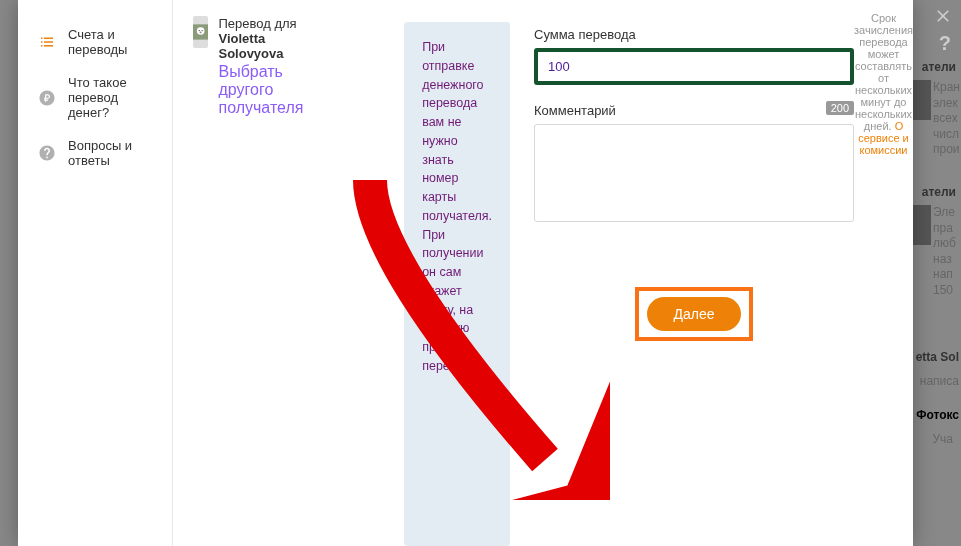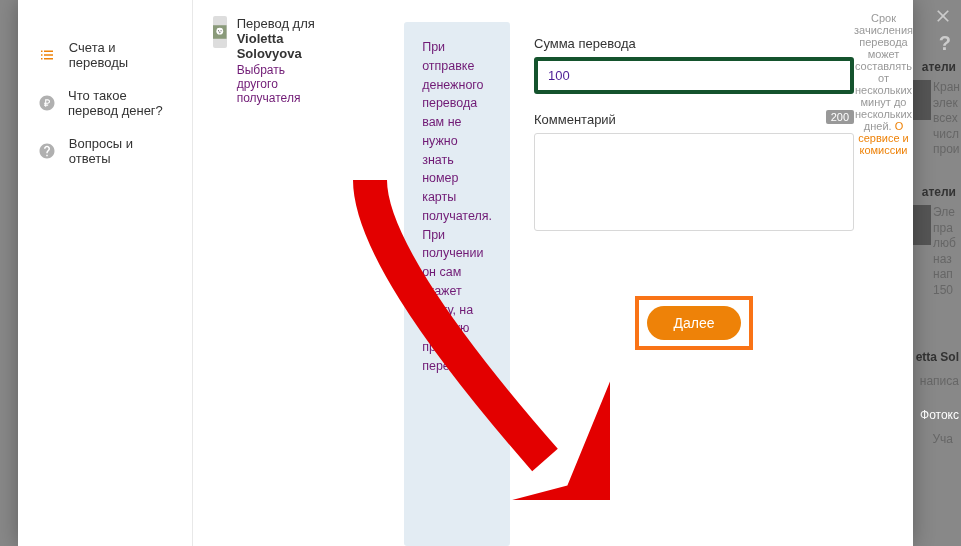--- a/index.html
+++ b/index.html
@@ -1,35 +1,35 @@
 <!DOCTYPE html>
 <html><head>
   <meta charset="utf-8">
   <style>
     * { margin: 0; padding: 0; box-sizing: border-box; }
     body { font-family: Arial, sans-serif; font-size: 13px; background: #f0f0f0; width: 961px; height: 546px; position: relative; overflow: hidden; }
     .overlay-bg { position: absolute; top: 0; right: 0; width: 961px; height: 546px; background: #888; }
     .modal { position: absolute; top: 0; left: 18px; width: 895px; height: 546px; background: #fff; box-shadow: 0 0 20px rgba(0,0,0,0.3); display: flex; }
-    .sidebar { width: 252px; border-right: 1px solid #e8e8e8; padding-top: 31px; }
+    .sidebar { width: 252px; border-right: 1px solid #e8e8e8; padding-top: 18px; }
     .sidebar-item { display: flex; align-items: center; padding: 9px 20px; cursor: pointer; color: #333; font-size: 13px; }
     .sidebar-item .icon { width: 20px; height: 20px; margin-right: 12px; display: flex; align-items: center; justify-content: center; }
     .sidebar-item.active { color: #333; }
     .sidebar-item.active .icon svg { fill: #ee8208; }
     .sidebar-item:not(.active) .icon svg { fill: #b0b0b0; }
     .main { flex: 1; display: flex; flex-direction: row; }
     .header { padding: 16px 20px 14px; display: flex; align-items: flex-start; justify-content: center; gap: 10px; }
     .avatar { width: 32px; height: 32px; background: #ddd; border-radius: 2px; display: flex; align-items: center; justify-content: center; overflow: hidden; }
     .avatar svg { width: 32px; height: 32px; }
     .header-text { display: flex; flex-direction: column; gap: 2px; }
     .title-row { font-size: 13px; color: #333; }
     .title-row .name { font-weight: bold; }
-    .change-link { color: #701a75; font-size: 12px; cursor: pointer; }
+    .change-link { color: #8b5cf6; font-size: 16px; cursor: pointer; }
     .divider { height: 1px; background: #e8e8e8; margin: 0 20px; }
     .info-box { margin: 22px 24px 0; background: #e3ecf3; padding: 16px 18px; border-radius: 3px; font-size: 12.5px; color: #701a75; line-height: 1.5; }
-    .form { padding: 36px 0 0; display: flex; flex-direction: column; align-items: center; }
+    .form { padding: 27px 0 0; display: flex; flex-direction: column; align-items: center; }
     .form-group { width: 320px; margin-bottom: 18px; position: relative; }
     .form-label { font-size: 13px; color: #333; display: block; margin-bottom: 6px; }
     .text-input { width: 100%; padding: 7px 10px; border: 4px solid #14532d; border-radius: 3px; font-size: 13px; color: #4c1d95; outline: none; }
     .textarea { width: 100%; height: 98px; padding: 8px 10px; border: 1px solid #d8d8d8; border-radius: 3px; font-size: 13px; resize: none; outline: none; }
     .char-badge { position: absolute; top: -2px; right: 0; background: #999; color: #fff; font-size: 11px; padding: 1px 5px; border-radius: 2px; }
     .submit-wrap { margin-top: 44px; position: relative; }
     .submit-highlight { border: 4px solid #f97316; padding: 6px 8px; display: inline-block; text-decoration: underline; }
     .submit-btn { background: #ee8208; color: #fff; border: none; padding: 9px 26px; border-radius: 20px; font-size: 14px; cursor: pointer; font-weight: 500; }
     .footer-note { text-align: center; font-size: 11px; color: #999; padding: 12px 0 8px; }
     .footer-note .link { color: #ee8208; cursor: pointer; }
@@ -54,21 +54,21 @@
   <div class="bg-snip" style="top:185px; right:5px; font-weight:bold; color:#333;">атели</div>
   <div class="bg-img" style="top:205px; right:30px;"></div>
   <div class="bg-snip" style="top:205px; right:2px; width:26px; white-space:pre; line-height:1.3;">Эле
 пра
 люб
 наз
 нап
 150</div>
   <div class="bg-snip" style="top:350px; right:2px; font-weight:bold; color:#333;">etta Sol</div>
   <div class="bg-snip" style="top:374px; right:2px;">написа</div>
-  <div class="bg-snip" style="top:408px; right:2px; font-weight:normal; color:#ffffff;">Фотокс</div>
+  <div class="bg-snip" style="top:408px; right:2px; font-weight:bold; color:#000000;">Фотокс</div>
   <div class="bg-snip" style="top:432px; right:8px;">Уча</div>
 </div>
 
 <div class="close-btn">
   <svg viewBox="0 0 24 24">
       <path d="M19 6.41L17.59 5 12 10.59 6.41 5 5 6.41 10.59 12 5 17.59 6.41 19 12 13.41 17.59 19 19 17.59 13.41 12z"></path>
     </svg>
 </div>
 <div class="help-btn">?</div>
 

